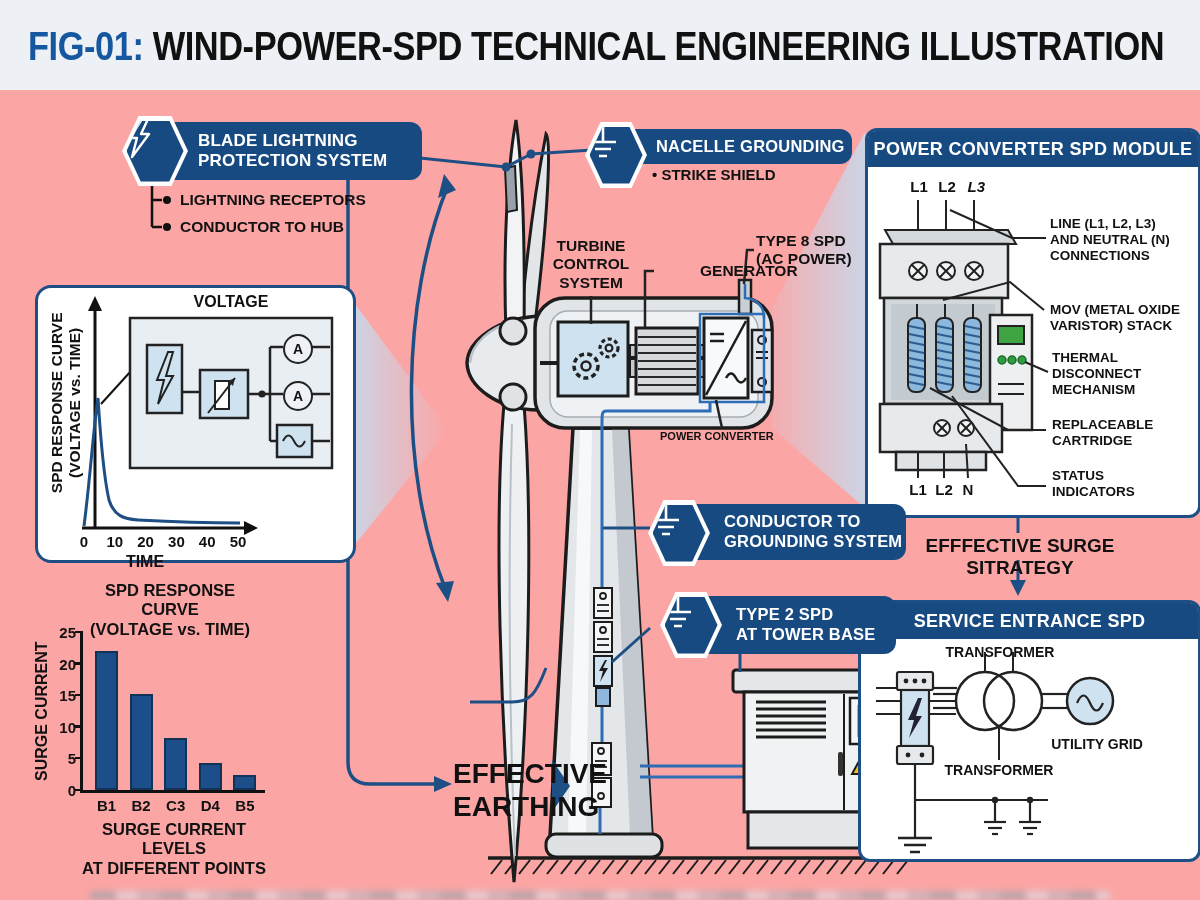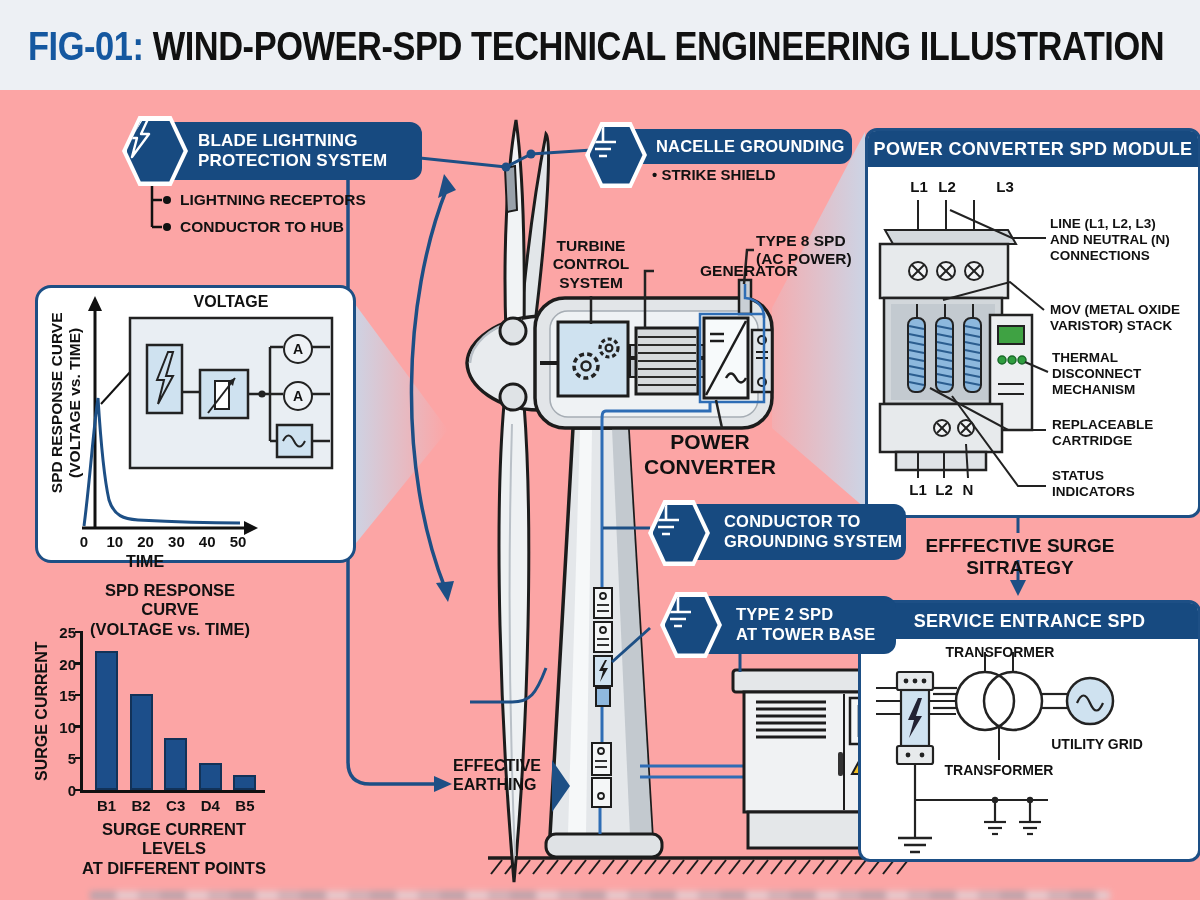--- a/index.html
+++ b/index.html
@@ -525,22 +525,22 @@
     <span>TYPE 2 SPD</span>
     <span>AT TOWER BASE</span>
   </div>
 
   <div class="lbl" style="left:536px;top:237px;width:110px;text-align:center;font-size:15.5px;">TURBINE
 CONTROL
 SYSTEM</div>
   <div class="lbl" style="left:656px;top:262px;font-size:15.5px;margin-left:44px;">GENERATOR</div>
   <div class="lbl" style="left:756px;top:232px;font-size:15.5px;">TYPE 8 SPD
 (AC POWER)</div>
-  <div class="lbl" style="left:640px;top:430px;width:140px;text-align:center;font-size:21px;">POWER CONVERTER</div>
-  <div class="lbl" style="left:453px;top:757px;width:100px;font-size:16px;">EFFECTIVE
+  <div class="lbl" style="left:660px;top:430px;width:140px;text-align:left;font-size:11px;">POWER CONVERTER</div>
+  <div class="lbl" style="left:453px;top:757px;width:100px;font-size:28px;">EFFECTIVE
 EARTHING</div>
   <div class="lbl" style="left:890px;top:535px;width:260px;text-align:center;font-size:19px;">EFFFECTIVE SURGE SITRATEGY</div>
 
   <div class="vlabel" style="left:-44px;top:385px;width:220px;font-size:15.5px;">SPD RESPONSE CURVE
 (VOLTAGE vs. TIME)</div>
   <div class="lbl" style="left:181px;top:293px;width:100px;text-align:center;font-size:16px;">VOLTAGE</div>
   <div class="ammeter" style="left:283px;top:334px;">A</div>
   <div class="ammeter" style="left:283px;top:381px;">A</div>
   <div id="time-ticks">
       <span class="tick-x" style="left: -12px;">0</span>
@@ -577,21 +577,21 @@
       <div class="bar" style="left: 115.8px; width: 23px; height: 26.544px;"></div>
       <span class="cat-x" style="left: 115.3px;">D4</span>
       <div class="bar" style="left: 150.4px; width: 23px; height: 14.536px;"></div>
       <span class="cat-x" style="left: 149.9px;">B5</span>
     </div>
   <div class="lbl" style="left:68px;top:820px;width:212px;text-align:center;font-size:16.5px;">SURGE CURRENT LEVELS
 AT DIFFERENT POINTS</div>
 
   <div class="lbl" style="left:909px;top:178px;width:20px;text-align:center;font-size:15px;">L1</div>
   <div class="lbl" style="left:937px;top:178px;width:20px;text-align:center;font-size:15px;">L2</div>
-  <div class="lbl" style="left:995px;top:178px;width:20px;text-align:center;font-size:15px;">L3</div>
+  <div class="lbl" style="left:965px;top:178px;width:20px;text-align:right;font-size:15px;font-style:italic;">L3</div>
   <div class="lbl" style="left:908px;top:481px;width:20px;text-align:center;font-size:15px;">L1</div>
   <div class="lbl" style="left:934px;top:481px;width:20px;text-align:center;font-size:15px;">L2</div>
   <div class="lbl" style="left:958px;top:481px;width:20px;text-align:center;font-size:15px;">N</div>
   <div class="lbl" style="left:1050px;top:216px;font-size:13.5px;">LINE (L1, L2, L3)
 AND NEUTRAL (N)
 CONNECTIONS</div>
   <div class="lbl" style="left:1050px;top:302px;font-size:13.5px;">MOV (METAL OXIDE
 VARISTOR) STACK</div>
   <div class="lbl" style="left:1052px;top:350px;font-size:13.5px;">THERMAL
 DISCONNECT

